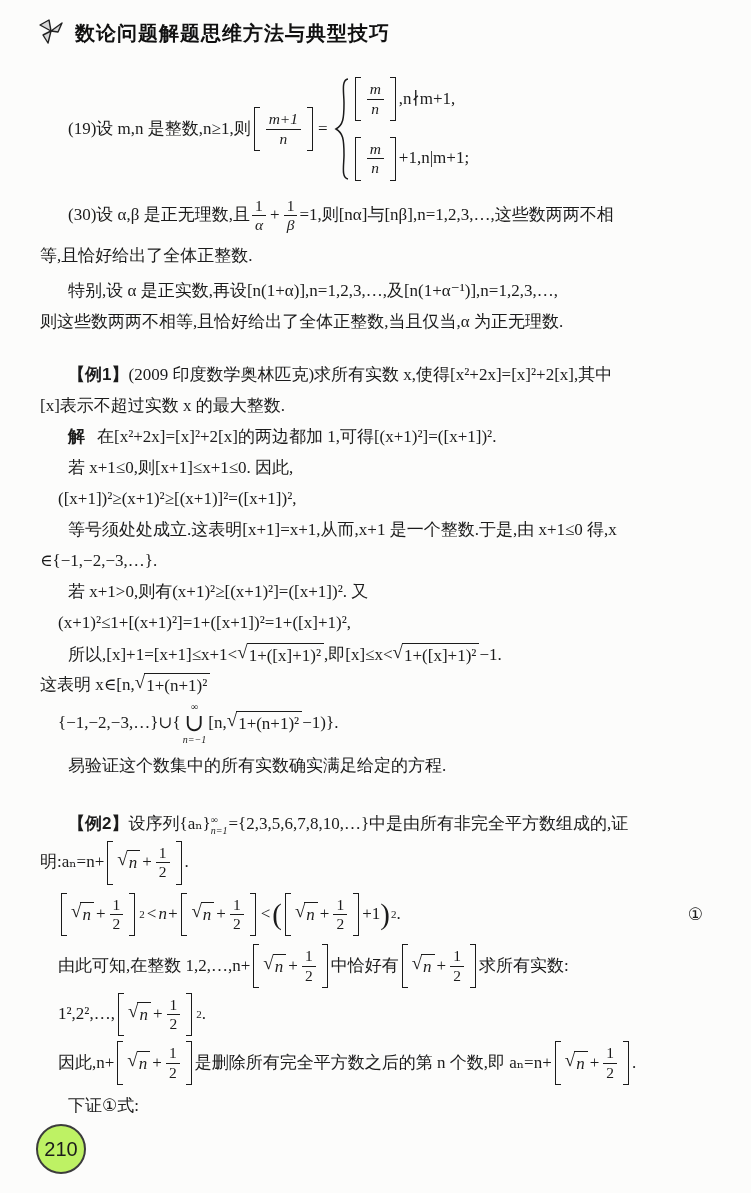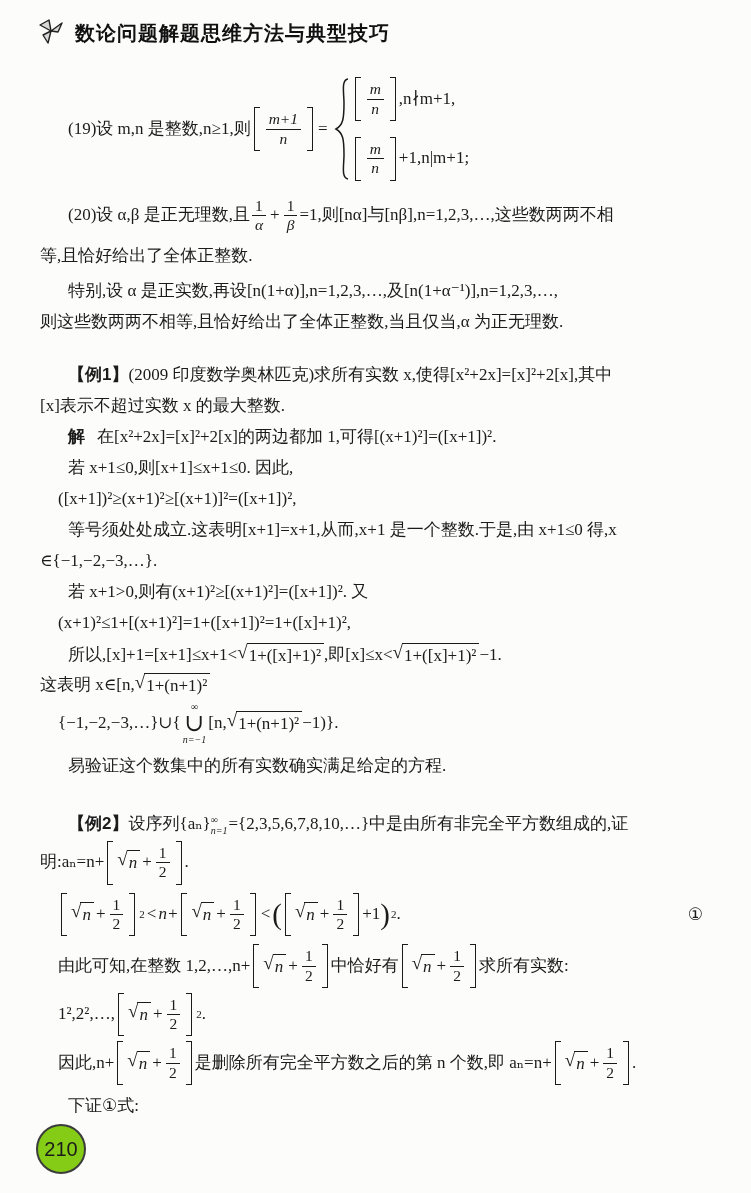--- a/index.html
+++ b/index.html
@@ -62,21 +62,21 @@
             line-height:1.1; font-size:10px; vertical-align:-6px; margin-right:1px; }
 
   .eqline { display:flex; align-items:center; justify-content:space-between; margin:8px 0; }
   .eqnum { padding-right:8px; }
 
   .page-badge {
     position:absolute; left:36px; top:1124px; width:46px; height:46px;
     border:2.5px solid #3c3c3c; border-radius:50%;
     display:flex; align-items:center; justify-content:center;
     font-family:"Liberation Sans","DejaVu Sans",sans-serif; font-size:20px; color:#1b1b1b;
-    background:#84cc16;
+    background:#bef264;
   }
   .nowrap { white-space:nowrap; }
 </style>
 </head>
 <body>
 
 <div class="page">
 
   <div class="header">
     <span>
@@ -135,21 +135,21 @@
               </span>
               <span class="b r"></span>
             </span>
             <span>+1,n|m+1;</span>
           </span>
         </span>
       </span>
     </div>
 
     <div class="fline ind nowrap" style="margin-top:16px;">
-      <span>(20)设 α,β 是正无理数,且</span>
+      <span>(30)设 α,β 是正无理数,且</span>
       <span class="frac">
         <span class="num">1</span>
         <span class="den it">α</span>
       </span>
       <span class="op">+</span>
       <span class="frac">
         <span class="num">1</span>
         <span class="den it">β</span>
       </span>
       <span>=1,则[nα]与[nβ],n=1,2,3,…,这些数两两不相</span>

